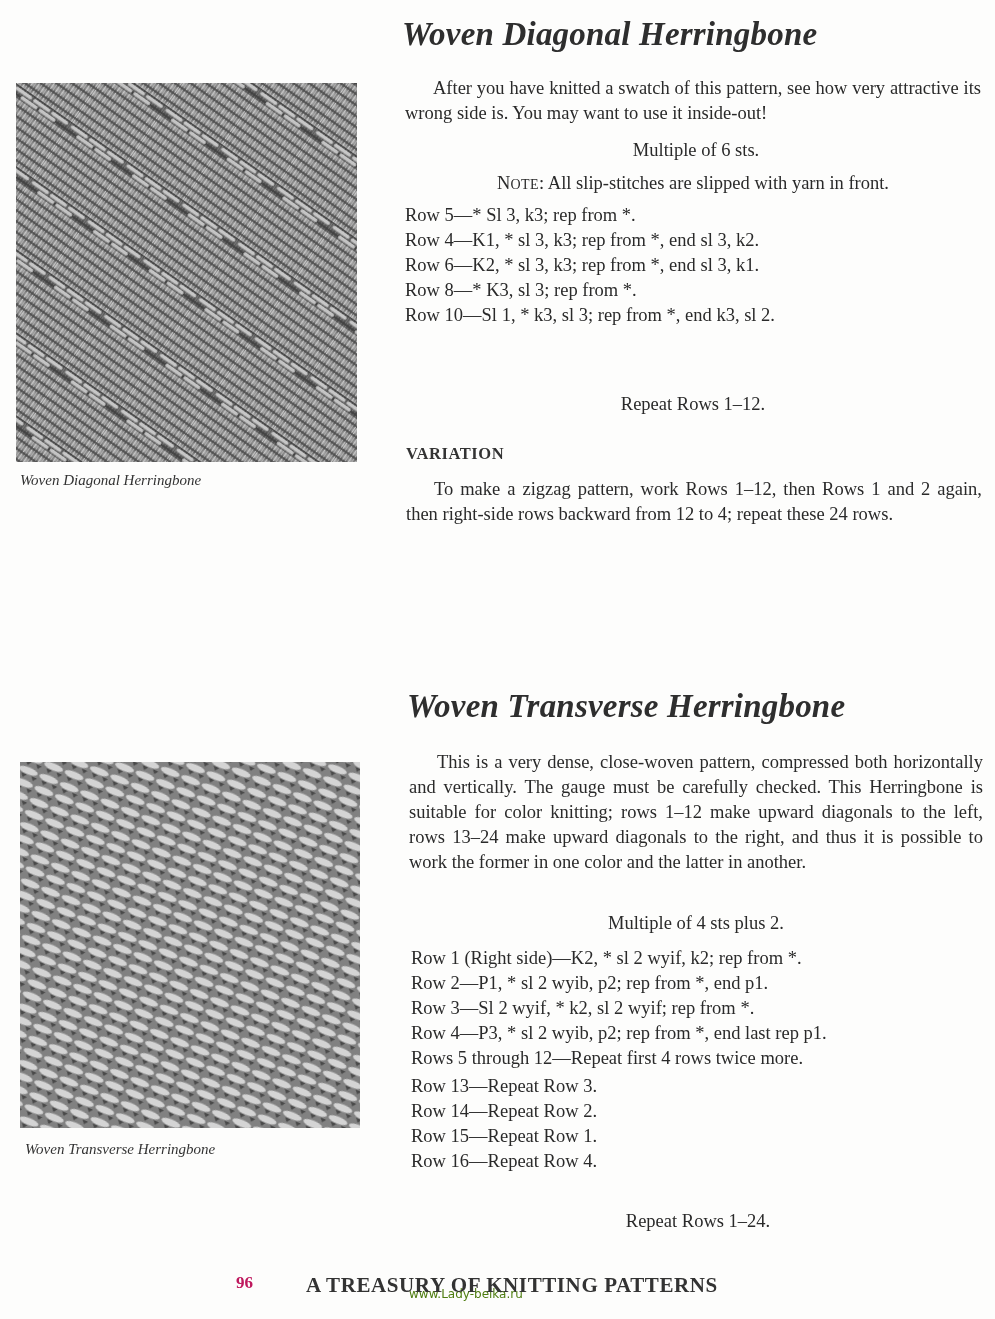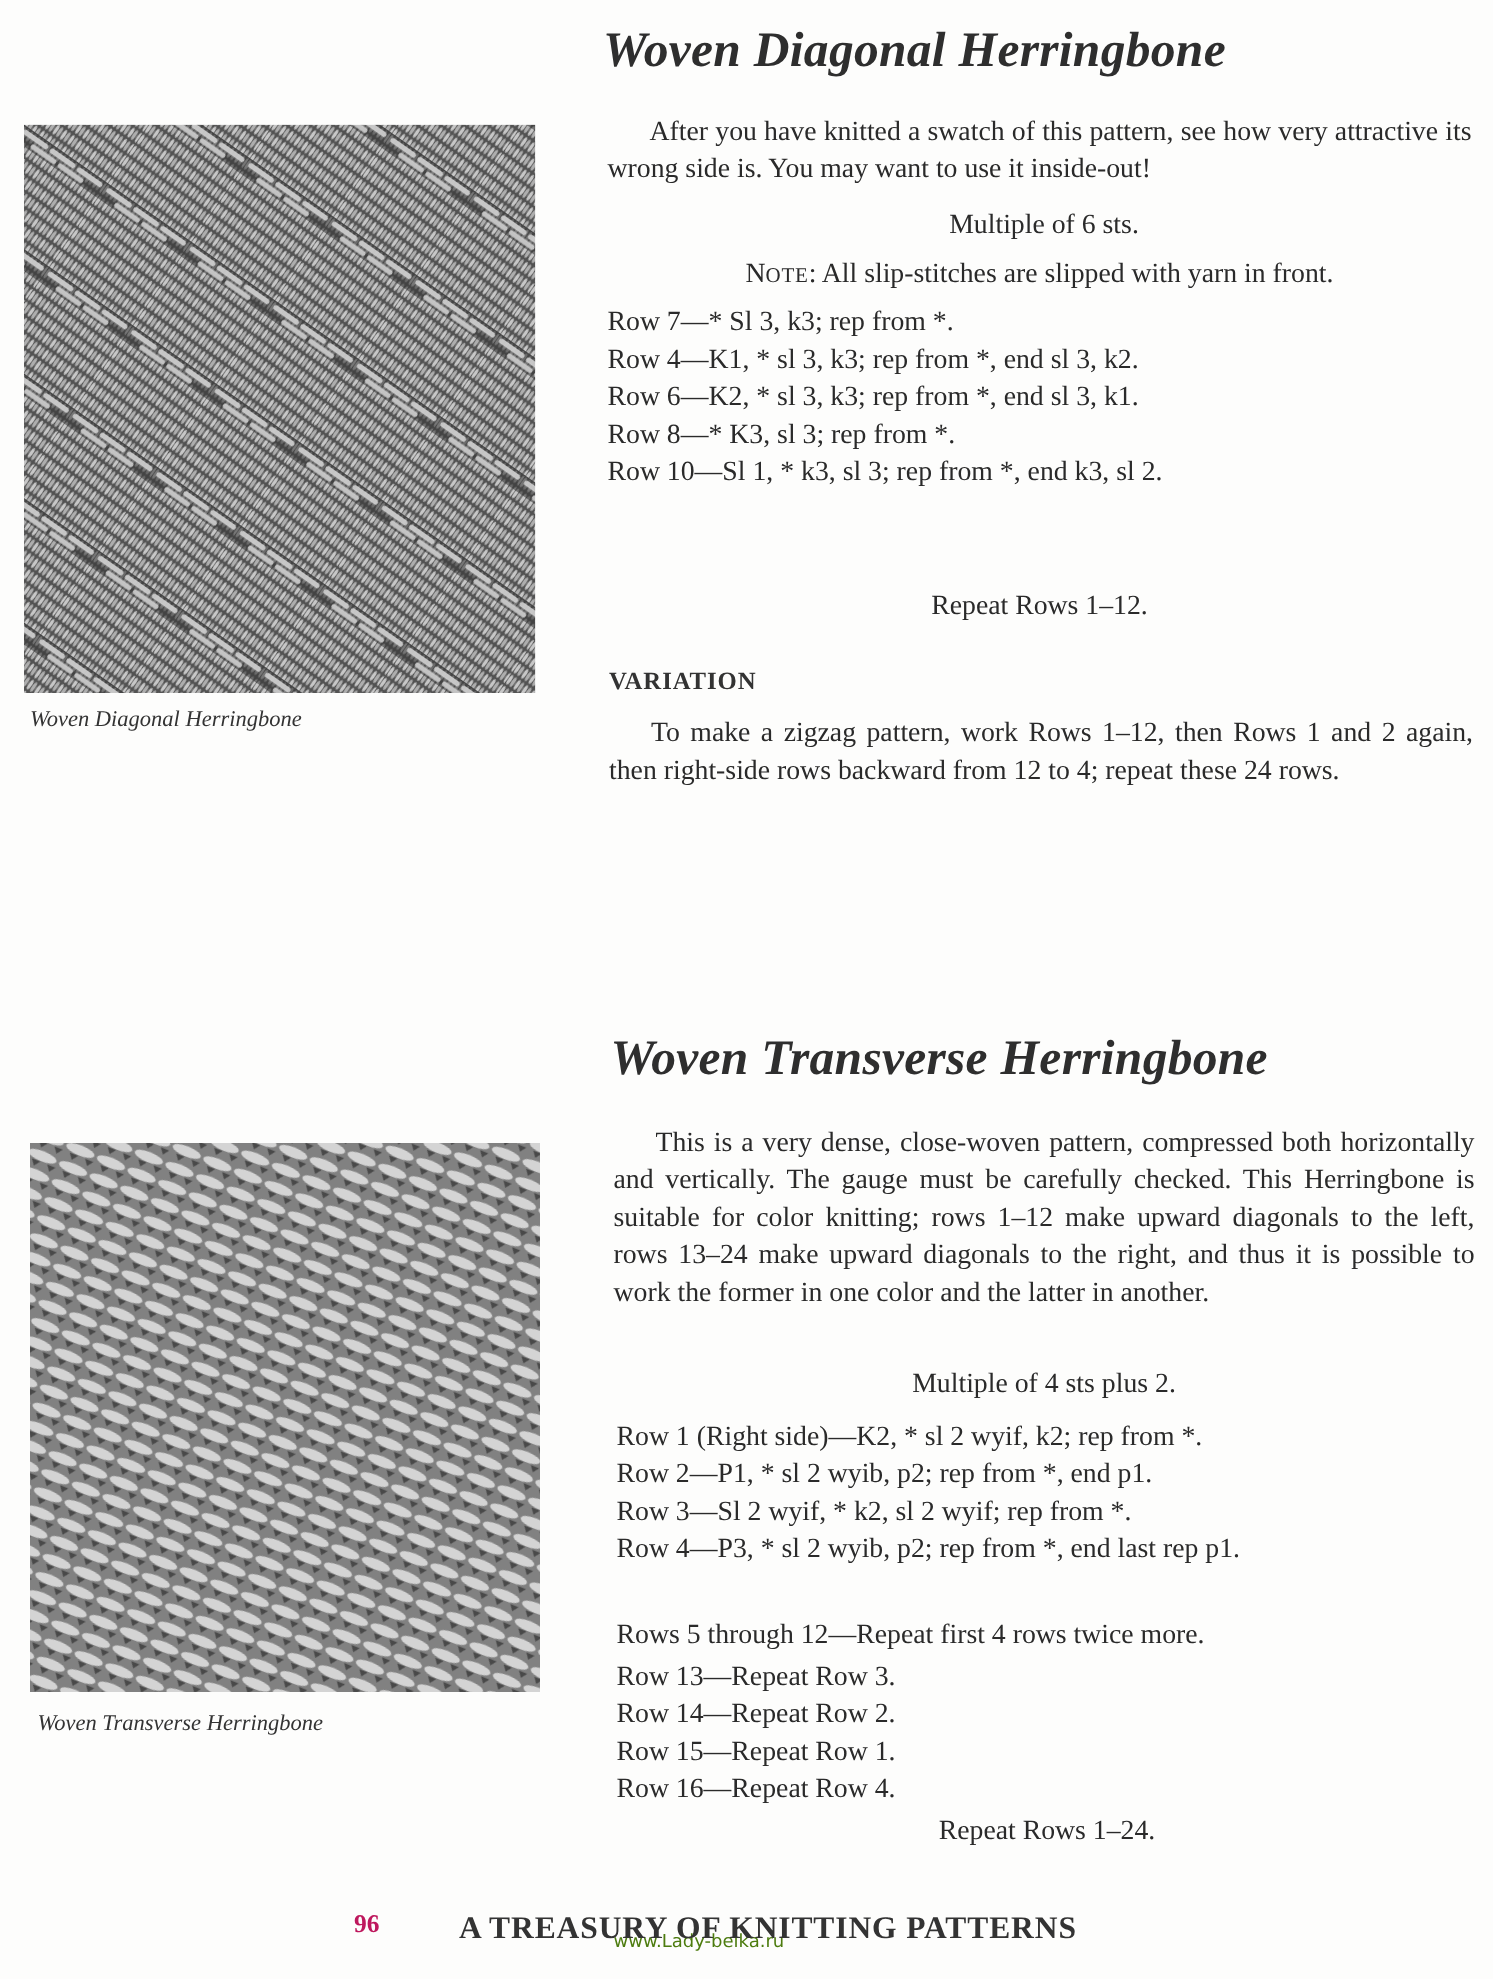--- a/index.html
+++ b/index.html
@@ -114,39 +114,39 @@
 </div>
 <div class="caption" id="cap2">Woven Transverse Herringbone</div>
 
 <div class="title" id="title1">Woven Diagonal Herringbone</div>
 <div class="para" id="intro1">After you have knitted a swatch of this pattern, see how very attractive its wrong side is. You may want to use it inside-out!</div>
 <div class="center" style="left:696px; top:140px;">Multiple of 6 sts.</div>
 <div class="center" style="left:693px; top:173px;text-align:center;">
   <span class="sc-first">N</span><span class="sc-rest">OTE</span><span>: All slip-stitches are slipped with yarn in front.</span>
 </div>
 <div class="rows" id="rows1">
-  <div>Row 7—* Sl 3, k3; rep from *.</div>
+  <div>Row 5—* Sl 3, k3; rep from *.</div>
   <div>Row 4—K1, * sl 3, k3; rep from *, end sl 3, k2.</div>
   <div>Row 6—K2, * sl 3, k3; rep from *, end sl 3, k1.</div>
   <div>Row 8—* K3, sl 3; rep from *.</div>
   <div>Row 10—Sl 1, * k3, sl 3; rep from *, end k3, sl 2.</div>
 </div>
 <div class="center" style="left:693px; top:394px;text-align:right;">Repeat Rows 1–12.</div>
 <div class="sub-head">VARIATION</div>
 <div class="para" id="variation-text">To make a zigzag pattern, work Rows 1–12, then Rows 1 and 2 again, then right-side rows backward from 12 to 4; repeat these 24 rows.</div>
 
 <div class="title" id="title2">Woven Transverse Herringbone</div>
 <div class="para" id="intro2">This is a very dense, close-woven pattern, compressed both horizontally and vertically. The gauge must be carefully checked. This Herringbone is suitable for color knitting; rows 1–12 make upward diagonals to the left, rows 13–24 make upward diagonals to the right, and thus it is possible to work the former in one color and the latter in another.</div>
 <div class="center" style="left:696px; top:913px;">Multiple of 4 sts plus 2.</div>
 <div class="rows" id="rows2">
   <div>Row 1 (Right side)—K2, * sl 2 wyif, k2; rep from *.</div>
   <div>Row 2—P1, * sl 2 wyib, p2; rep from *, end p1.</div>
   <div>Row 3—Sl 2 wyif, * k2, sl 2 wyif; rep from *.</div>
   <div>Row 4—P3, * sl 2 wyib, p2; rep from *, end last rep p1.</div>
-  <div style="margin-bottom:3px;margin-top:32px;">Rows 5 through 12—Repeat first 4 rows twice more.</div>
+  <div style="margin-bottom:3px;">Rows 5 through 12—Repeat first 4 rows twice more.</div>
   <div>Row 13—Repeat Row 3.</div>
   <div>Row 14—Repeat Row 2.</div>
   <div>Row 15—Repeat Row 1.</div>
   <div>Row 16—Repeat Row 4.</div>
 </div>
 <div class="center" style="left:698px; top:1211px;">Repeat Rows 1–24.</div>
 
 <div class="watermark">www.Lady-belka.ru</div>
 <div class="page-num">96</div>
 <div class="running-head">A TREASURY OF KNITTING PATTERNS</div>

